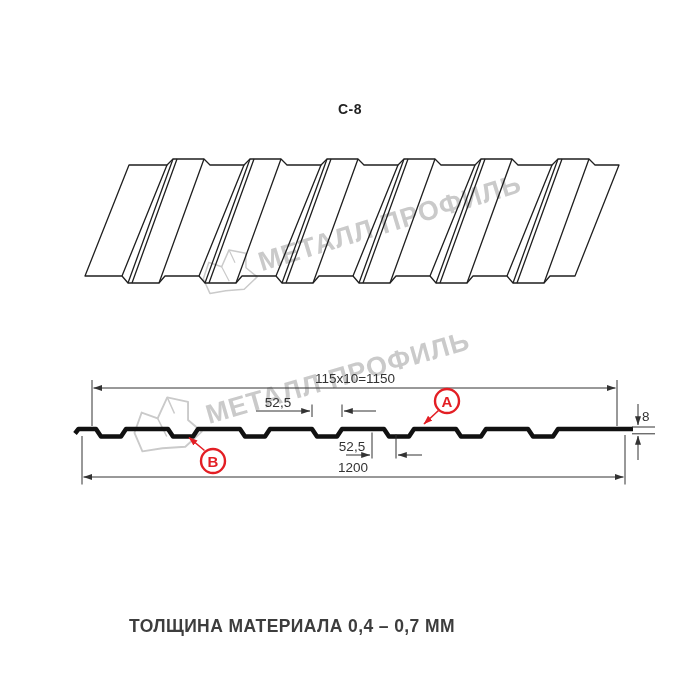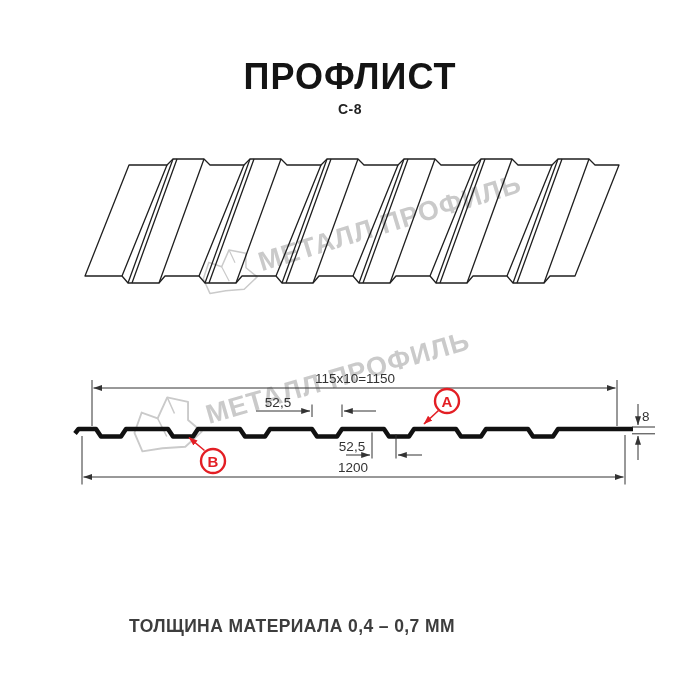--- a/index.html
+++ b/index.html
@@ -15,21 +15,20 @@
   .dimtxt{font-family:"Liberation Sans",sans-serif;font-size:13.5px;fill:#333;}
   .wmtxt{font-family:"Liberation Sans",sans-serif;font-size:27px;font-weight:700;
          fill:#cacaca;letter-spacing:1px;}
   .redtxt{font-family:"Liberation Sans",sans-serif;font-size:15px;font-weight:700;fill:#e31e24;}
 </style>
 </head>
 <body>
 
 <div class="page">
 
-  <div class="title">ПРОФЛИСТ</div>
   <div class="subtitle">C-8</div>
 
   <svg width="700" height="700" viewBox="0 0 700 700">
     <defs>
       <marker id="ah" markerWidth="11" markerHeight="8" refX="8.8" refY="4" orient="auto-start-reverse" markerUnits="userSpaceOnUse">
         <path d="M0,1 L9,4 L0,7 Z" fill="#333"></path>
       </marker>
       <marker id="ahe" markerWidth="11" markerHeight="8" refX="8.8" refY="4" orient="auto" markerUnits="userSpaceOnUse">
         <path d="M0,1 L9,4 L0,7 Z" fill="#333"></path>
       </marker>

